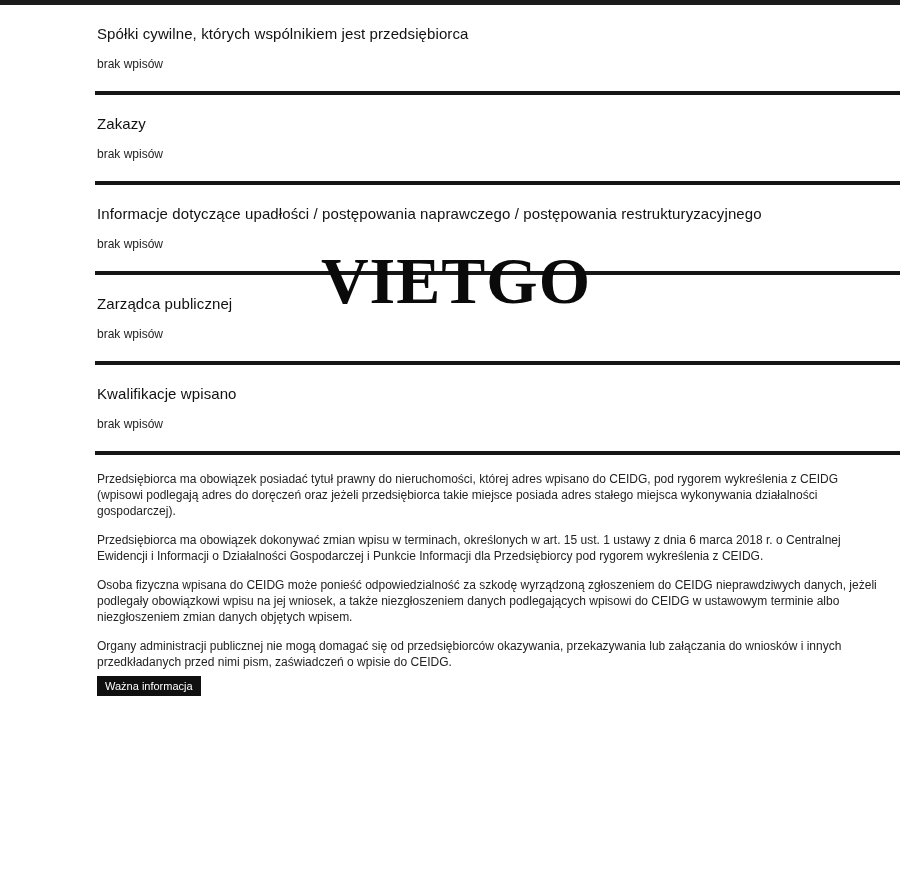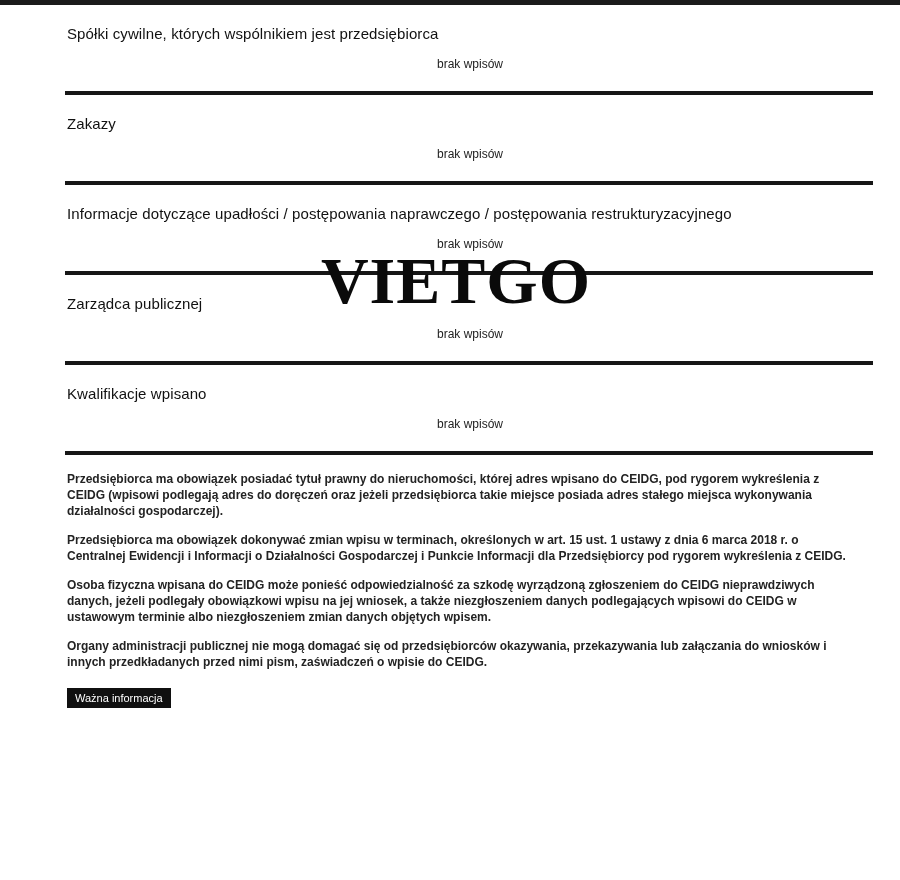--- a/index.html
+++ b/index.html
@@ -12,60 +12,58 @@
   .page {
     position: relative;
     width: 900px; height: 880px;
     background: #ffffff;
   }
   .top-bar {
     width: 900px; height: 5px;
     background: #1b1b1b;
   }
   .content {
-    padding-left: 67px;
+    padding-left: 97px;
     padding-right: 27px;
   }
   .section-title {
     margin-top: 20px;
     font-size: 15px;
     line-height: 18px;
     font-weight: 400;
     color: #111111;
     letter-spacing: 0.1px;
   }
   .empty-value {
     margin-top: 14px;
     font-size: 12px;
     line-height: 15px;
     color: #222222;
-    text-align: center;
   }
   .divider {
     margin-top: 19px;
     margin-left: -2px;
     width: 808px;
     height: 4px;
     background: #161616;
   }
   .legal {
     width: 782px;
-    font-weight: bold;
   }
   .legal .para {
     margin-top: 13px;
     font-size: 12px;
     line-height: 16px;
     color: #232323;
   }
   .legal .para:first-child {
     margin-top: 16px;
   }
   .note-row {
-    margin-top: 18px;
+    margin-top: 6px;
     display: flex;
     align-items: flex-start;
   }
   .badge {
     display: inline-block;
     background: #101010;
     color: #ffffff;
     font-size: 11px;
     line-height: 12px;
     padding: 4px 8px 4px 8px;

